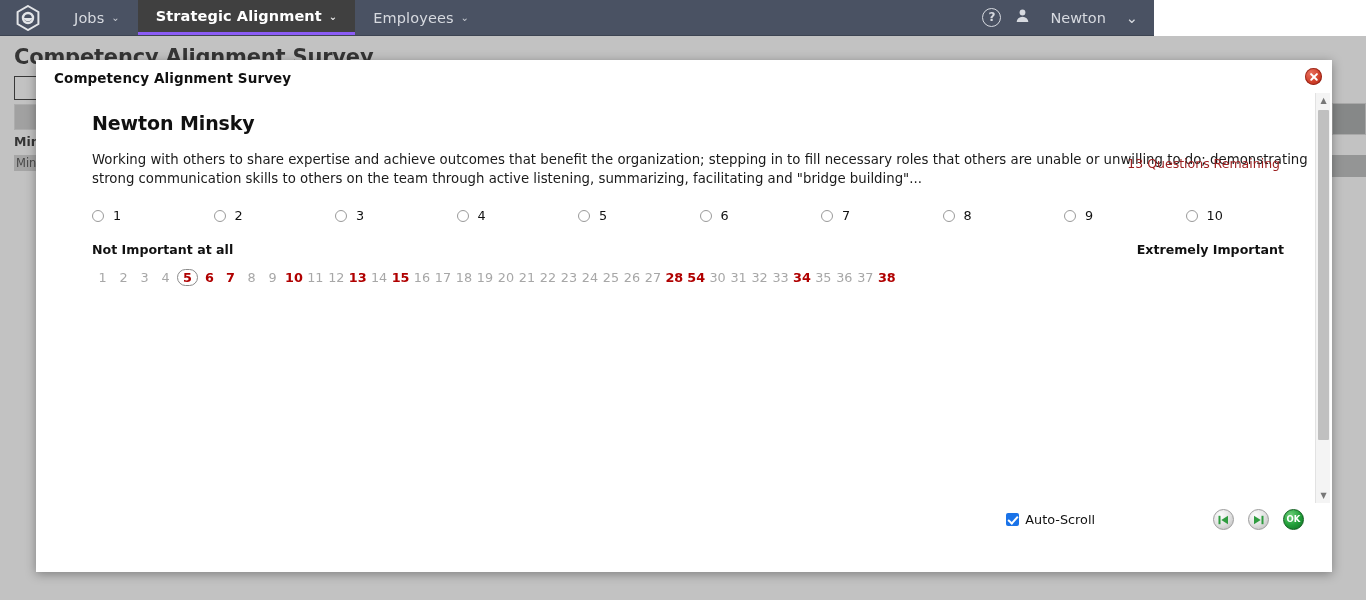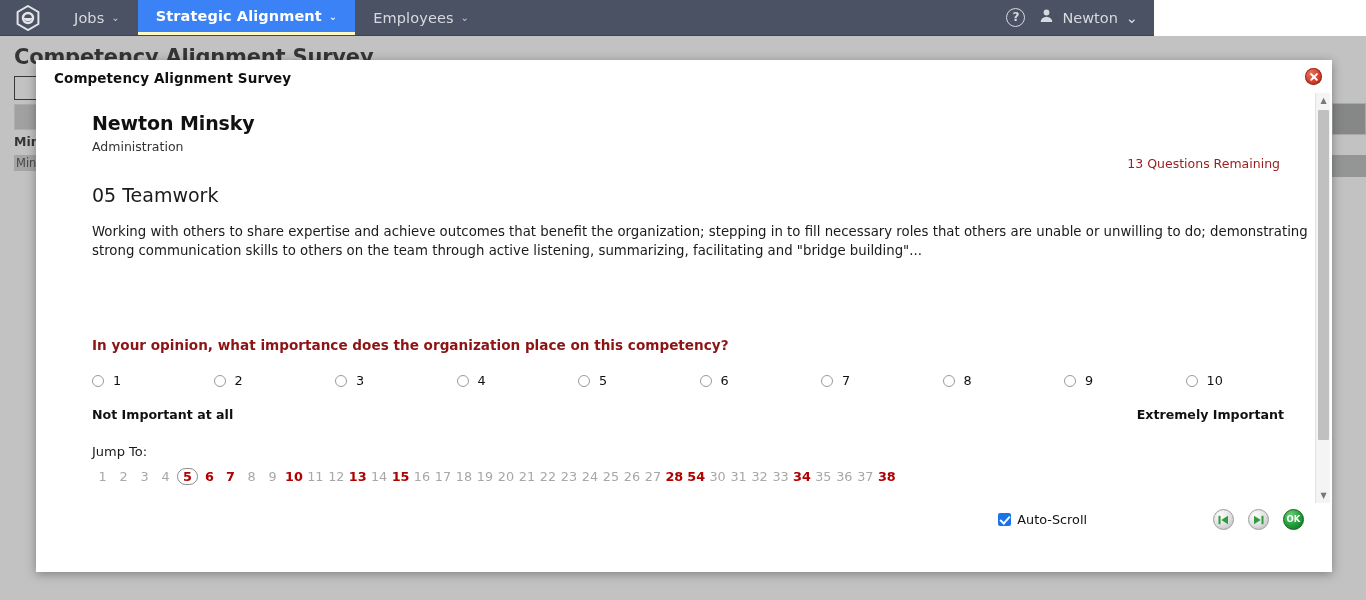--- a/index.html
+++ b/index.html
@@ -22,30 +22,30 @@
   .logo-wrap { width: 56px; display: flex; align-items: center; justify-content: center; }
   .logo-hex { width: 24px; height: 26px; position: relative; }
   .nav-items { display: flex; align-items: stretch; }
   .nav-item {
     display: flex; align-items: center; padding: 0 18px;
     color: #d7dae0; font-size: 14.5px; letter-spacing: .1px; cursor: pointer;
     white-space: nowrap;
   }
   .nav-item .caret { margin-left: 7px; font-size: 10px; opacity: .9; }
   .nav-item.active {
-    background: #3b82f6; color: #ffffff; font-weight: bold;
-    border-bottom: 3px solid #fef9c3;
+    background: #404040; color: #ffffff; font-weight: bold;
+    border-bottom: 3px solid #8b5cf6;
   }
   .nav-right { margin-left: auto; display: flex; align-items: center; padding-right: 16px; gap: 14px; }
   .help-icon {
     width: 19px; height: 19px; border-radius: 50%; border: 1.6px solid #d7dae0;
     color: #d7dae0; font-size: 12px; font-weight: bold; line-height: 16px;
     text-align: center; cursor: pointer;
   }
-  .user-chip { display: flex; align-items: center; gap: 8px; color: #d7dae0; font-size: 14.5px; cursor: pointer; }
+  .user-chip { display: flex; align-items: center; gap: 20px; color: #d7dae0; font-size: 14.5px; cursor: pointer; }
   .user-glyph { font-size: 15px; }
 
   .bg-title {
     position: absolute; top: 45px; left: 14px;
     font-size: 21px; font-weight: bold; color: #141414; letter-spacing: -.2px;
   }
   .bg-btn {
     position: absolute; left: 14px; top: 76px; width: 62px; height: 24px;
     border: 1px solid #1a1a1a; background: #ffffff;
     font-size: 13px; font-weight: bold; color: #141414;
@@ -143,21 +143,21 @@
     padding: 1px 2px;
   }
   .jump-item.done { color: #a7a7a7; }
   .jump-item.todo { color: #b00000; font-weight: bold; }
   .jump-item.current {
     color: #b00000; font-weight: bold;
     border: 1.6px solid #8a8a8a; border-radius: 9px;
     padding: 0px 4px; margin: 0 1px;
   }
 
-  .footer-bar { position: absolute; right: 28px; bottom: 42px; display: flex; align-items: center; gap: 16px; }
+  .footer-bar { position: absolute; right: 28px; bottom: 42px; display: flex; align-items: center; gap: 8px; }
   .autoscroll { display: flex; align-items: center; gap: 6px; margin-right: 110px; cursor: pointer; }
   .checkbox {
     width: 13px; height: 13px; background: #1a73e8; border-radius: 2px;
     position: relative; display: inline-block;
   }
   .checkbox::after {
     content: ""; position: absolute; left: 4px; top: 1px;
     width: 4px; height: 8px; border: solid #ffffff;
     border-width: 0 2px 2px 0; transform: rotate(42deg);
   }
@@ -238,28 +238,25 @@
 
     <div class="mscroll">
       <div class="arrow up">▲</div>
       <div class="thumb"></div>
       <div class="arrow down">▼</div>
     </div>
 
     <div class="modal-body">
 
       <div class="person-name">Newton Minsky</div>
-      <div class="meta-line second">Administration</div>
 
       <div class="questions-remaining">13 Questions Remaining</div>
 
-      <div class="comp-title">05 Teamwork</div>
       <div class="comp-desc">Working with others to share expertise and achieve outcomes that benefit the organization; stepping in to fill necessary roles that others are unable or unwilling to do; demonstrating strong communication skills to others on the team through active listening, summarizing, facilitating and "bridge building"...</div>
 
-      <div class="question-prompt">In your opinion, what importance does the organization place on this competency?</div>
 
       <div class="scale-row" id="scale-row">
           <span class="scale-opt" style="left: 0px;">
             <span class="radio"></span>
             <span class="scale-num">1</span>
           </span>
           <span class="scale-opt" style="left: 121.5px;">
             <span class="radio"></span>
             <span class="scale-num">2</span>
           </span>
@@ -295,21 +292,20 @@
             <span class="radio"></span>
             <span class="scale-num">10</span>
           </span>
         </div>
 
       <div class="anchor-row">
         <span class="anchor left">Not Important at all</span>
         <span class="anchor right">Extremely Important</span>
       </div>
 
-      <div class="jump-label">Jump To:</div>
       <div class="jump-list" id="jump-list">
           <span class="jump-item done">1</span>
           <span class="jump-item done">2</span>
           <span class="jump-item done">3</span>
           <span class="jump-item done">4</span>
           <span class="jump-item current">5</span>
           <span class="jump-item todo">6</span>
           <span class="jump-item todo">7</span>
           <span class="jump-item done">8</span>
           <span class="jump-item done">9</span>

